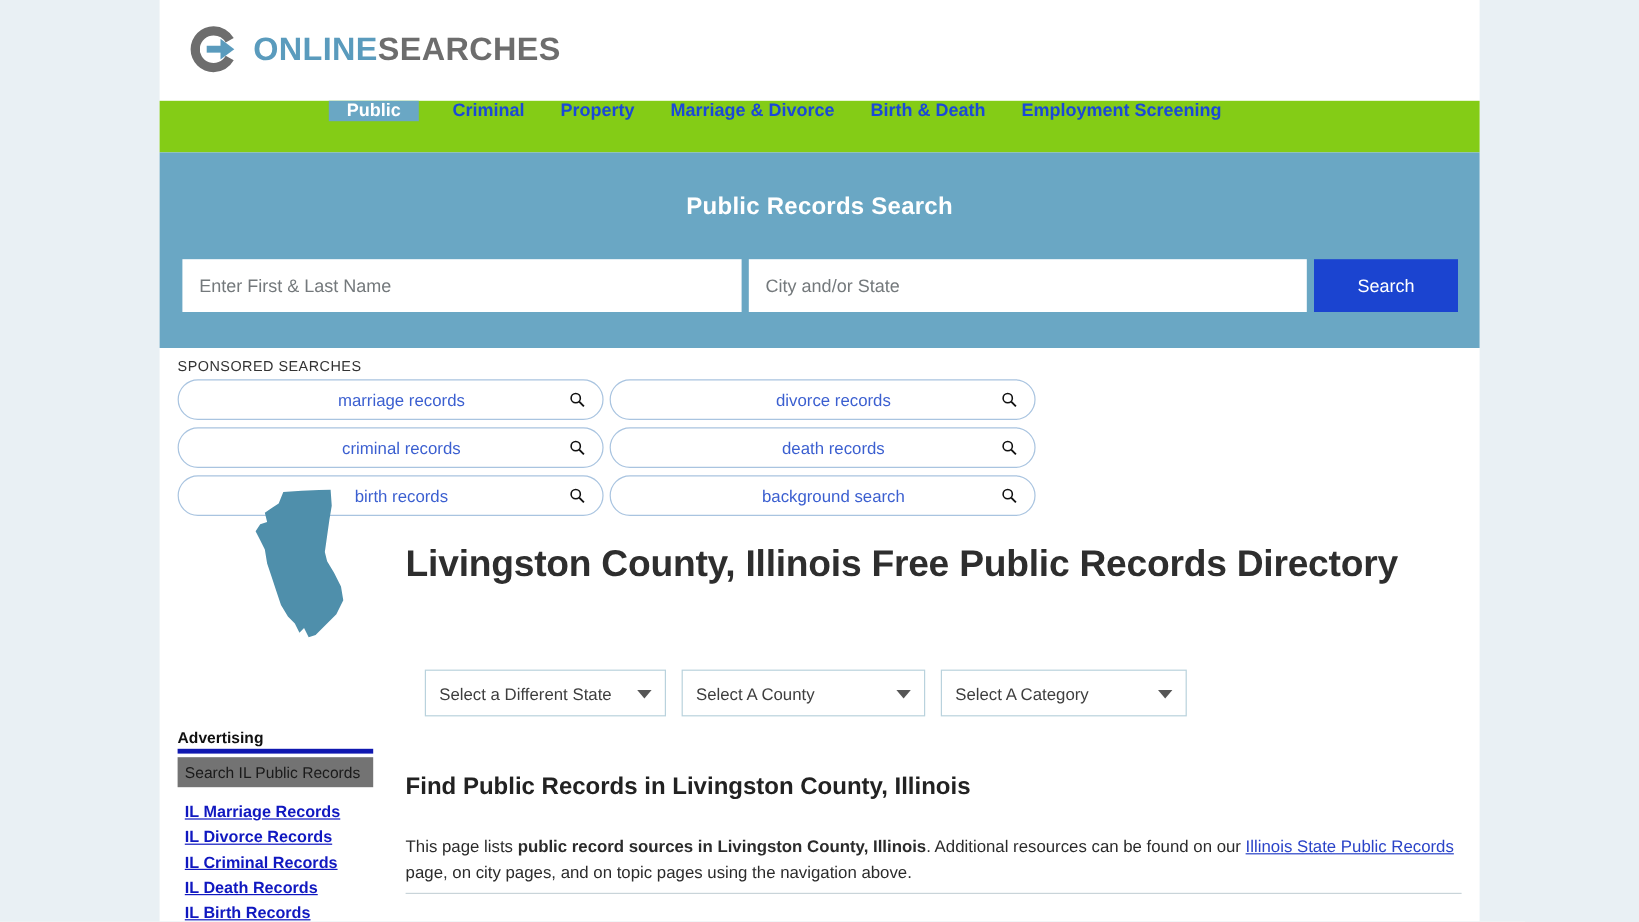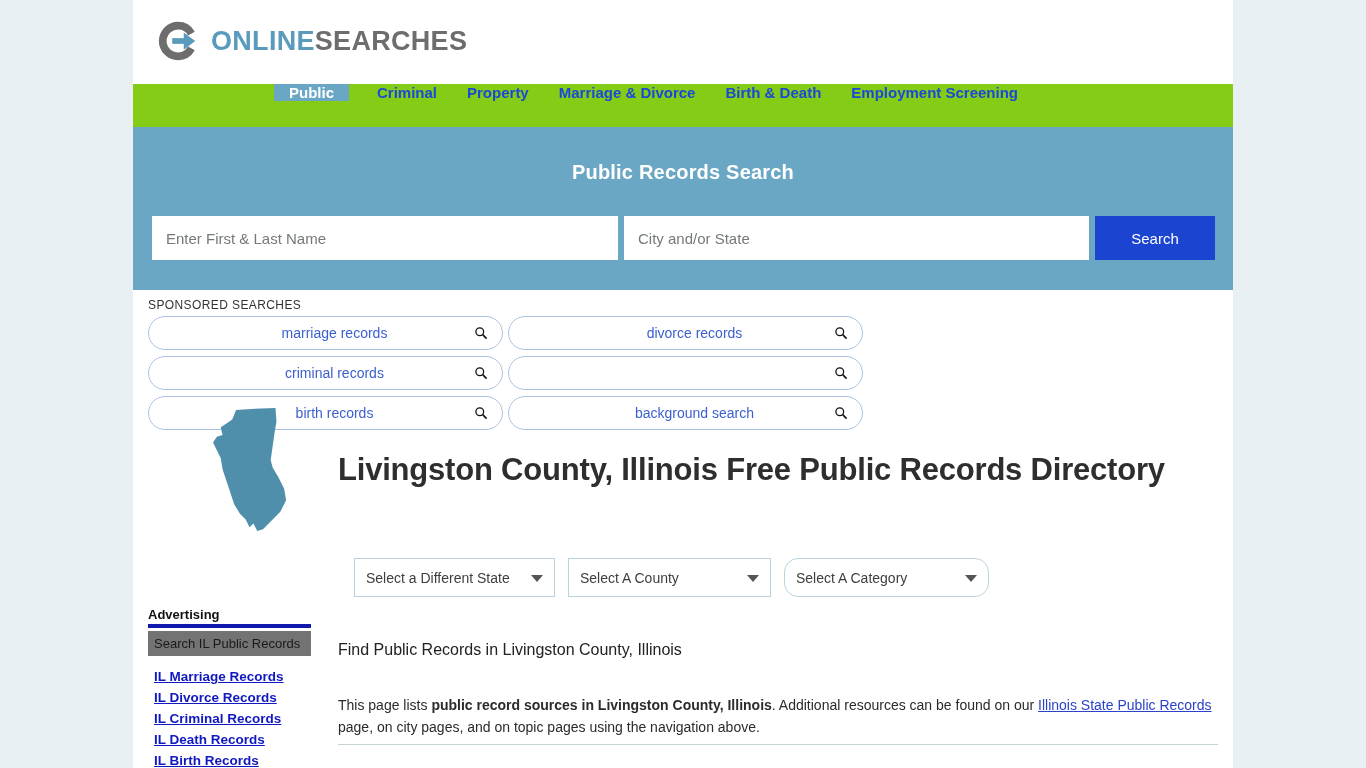--- a/index.html
+++ b/index.html
@@ -177,26 +177,26 @@
   .sel-arrow {
     position: absolute; right: 11px; top: 50%;
     margin-top: -3px;
     width: 0; height: 0;
     border-left: 6px solid transparent;
     border-right: 6px solid transparent;
     border-top: 7px solid #555;
   }
   #sel-state { width: 201px; }
   #sel-county { width: 203px; }
-  #sel-category { width: 205px; border-radius: 14px; }
+  #sel-category { width: 205px; }
 
   .section-head {
     position: absolute;
     left: 205px; top: 628px;
-    font-size: 16px; font-weight: normal;
+    font-size: 20px; font-weight: bold;
     color: #222;
   }
   .intro {
     position: absolute;
     left: 205px; top: 680px;
     width: 880px;
     font-size: 14px;
     color: #2b2b2b;
     line-height: 22px;
   }
@@ -300,20 +300,21 @@
 
         <div class="pill">
           <span class="pill-text">criminal records</span>
           <svg class="pill-ico" viewBox="0 0 16 16">
             <circle cx="6.6" cy="6.6" r="4.4" fill="none" stroke="#111" stroke-width="1.5"></circle>
             <line x1="9.9" y1="9.9" x2="14.4" y2="14.4" stroke="#111" stroke-width="1.8"></line>
           </svg>
         </div>
 
         <div class="pill">
+          <span class="pill-text">death records</span>
           <svg class="pill-ico" viewBox="0 0 16 16">
             <circle cx="6.6" cy="6.6" r="4.4" fill="none" stroke="#111" stroke-width="1.5"></circle>
             <line x1="9.9" y1="9.9" x2="14.4" y2="14.4" stroke="#111" stroke-width="1.8"></line>
           </svg>
         </div>
 
         <div class="pill">
           <span class="pill-text">birth records</span>
           <svg class="pill-ico" viewBox="0 0 16 16">
             <circle cx="6.6" cy="6.6" r="4.4" fill="none" stroke="#111" stroke-width="1.5"></circle>

